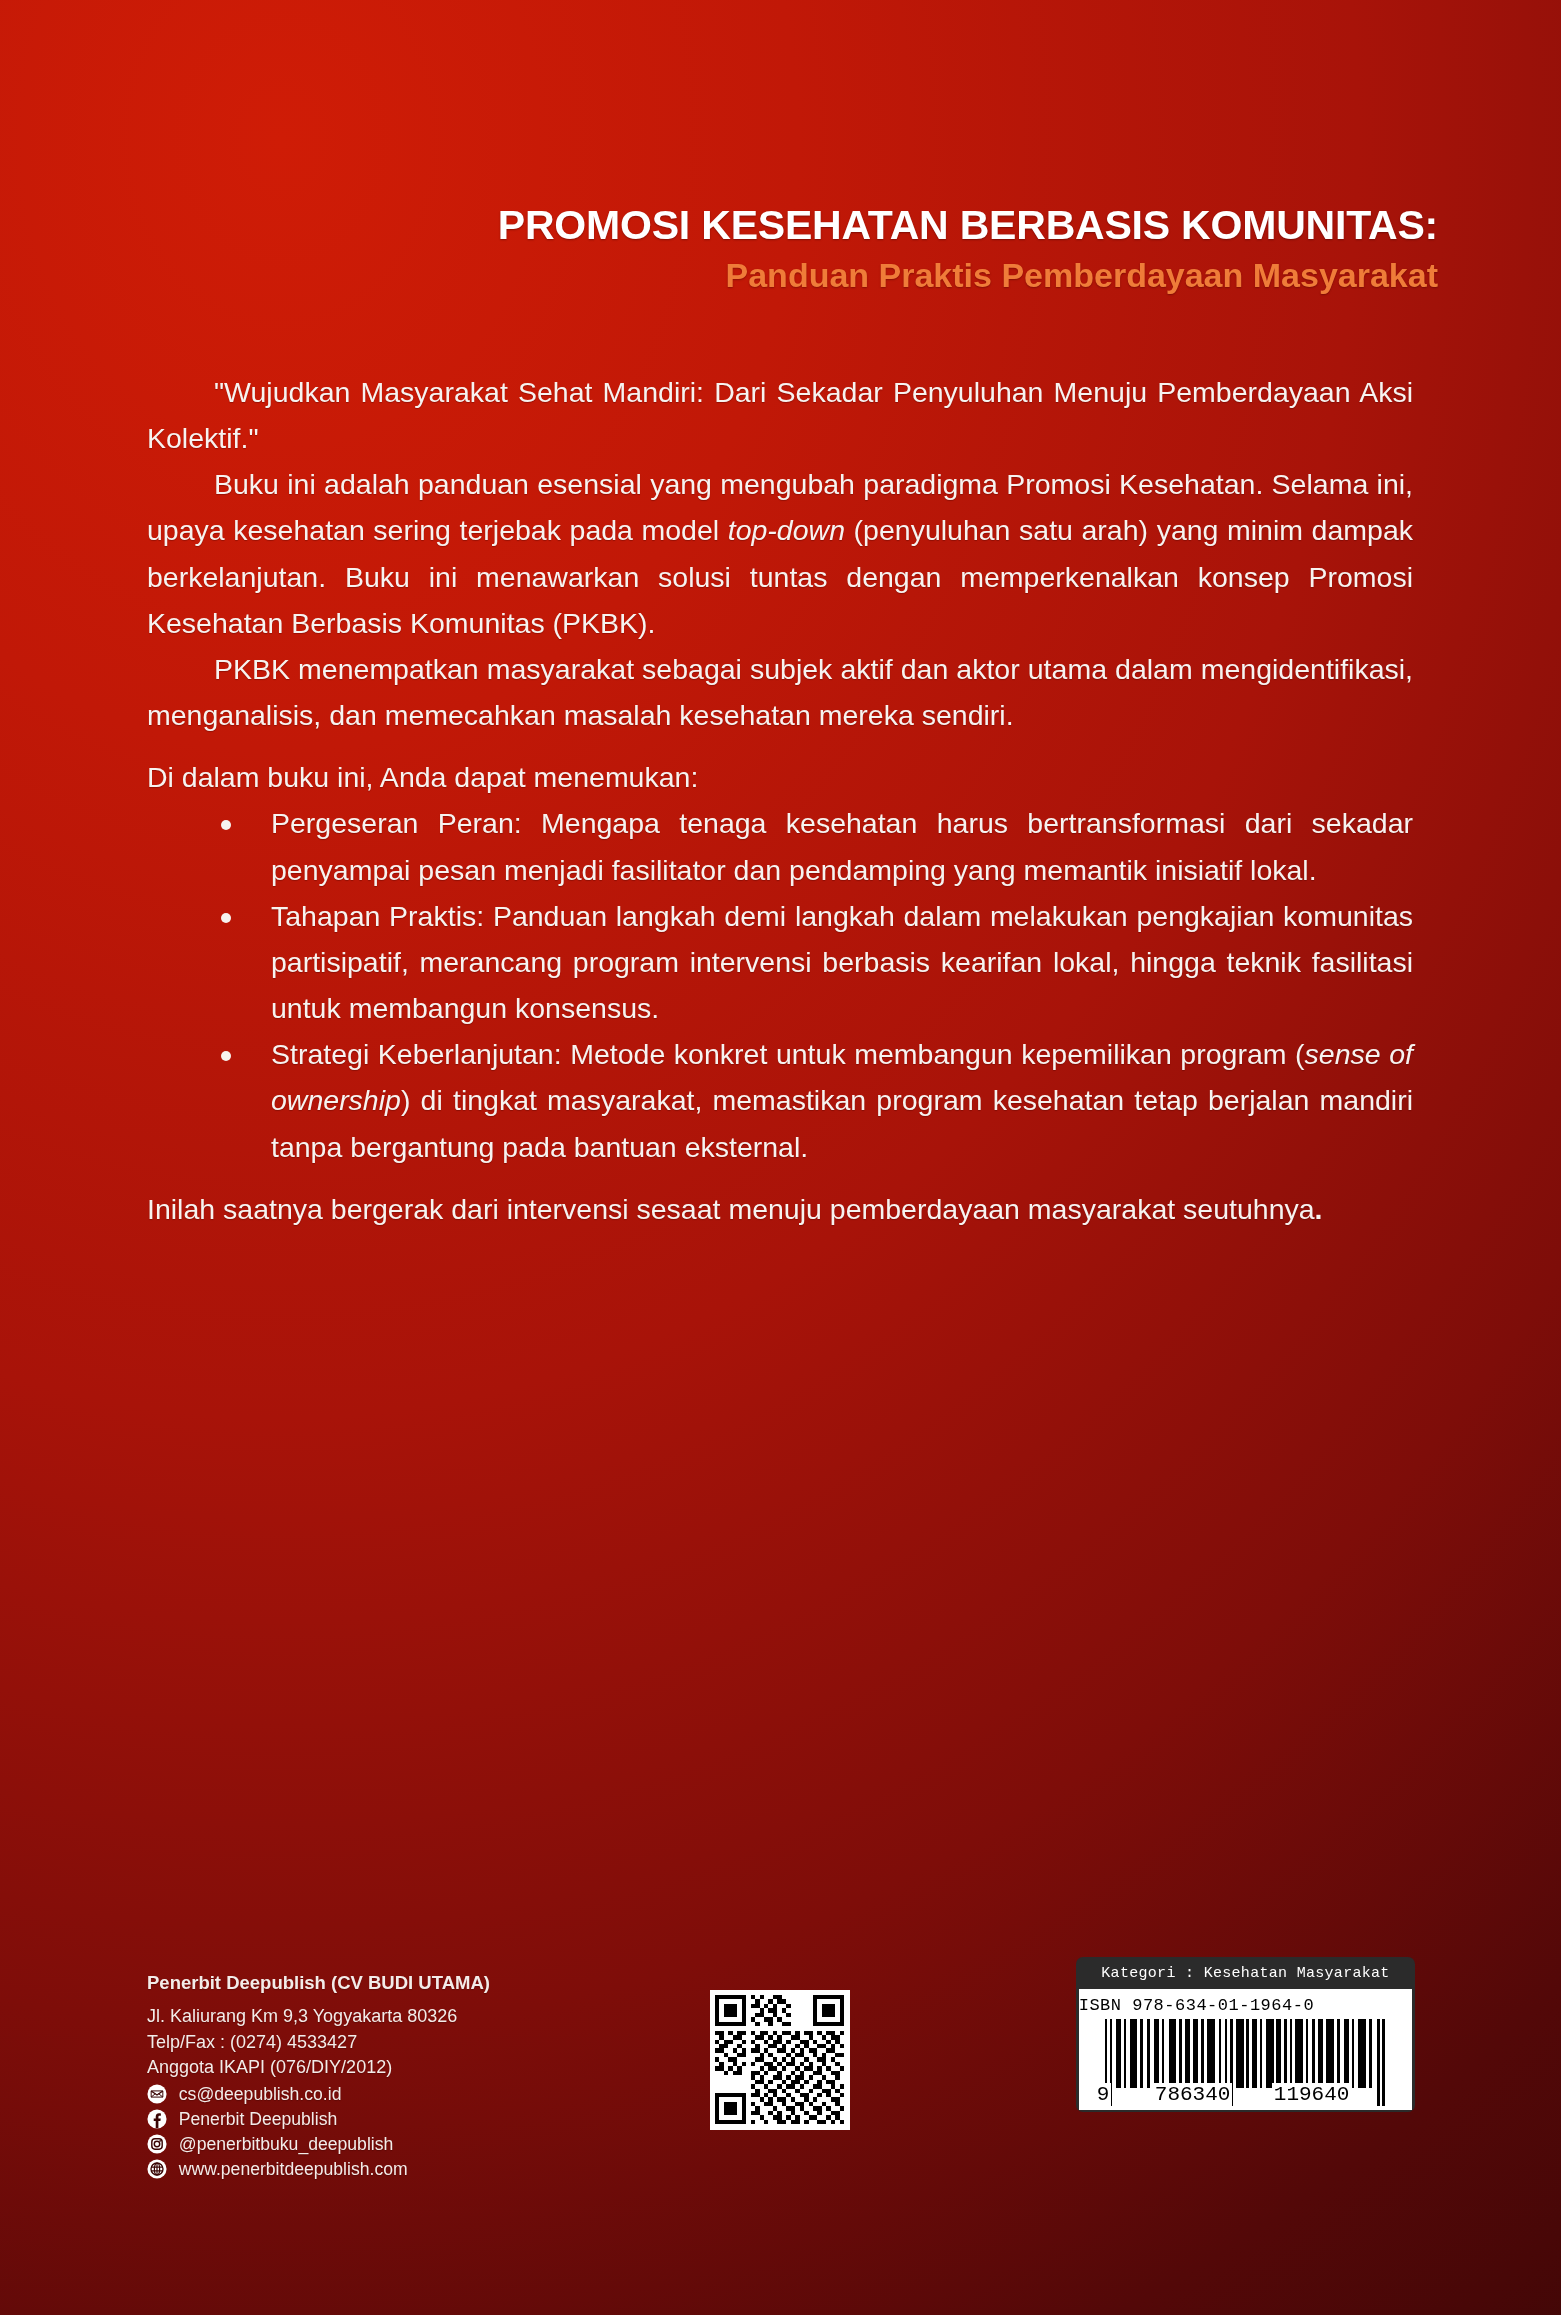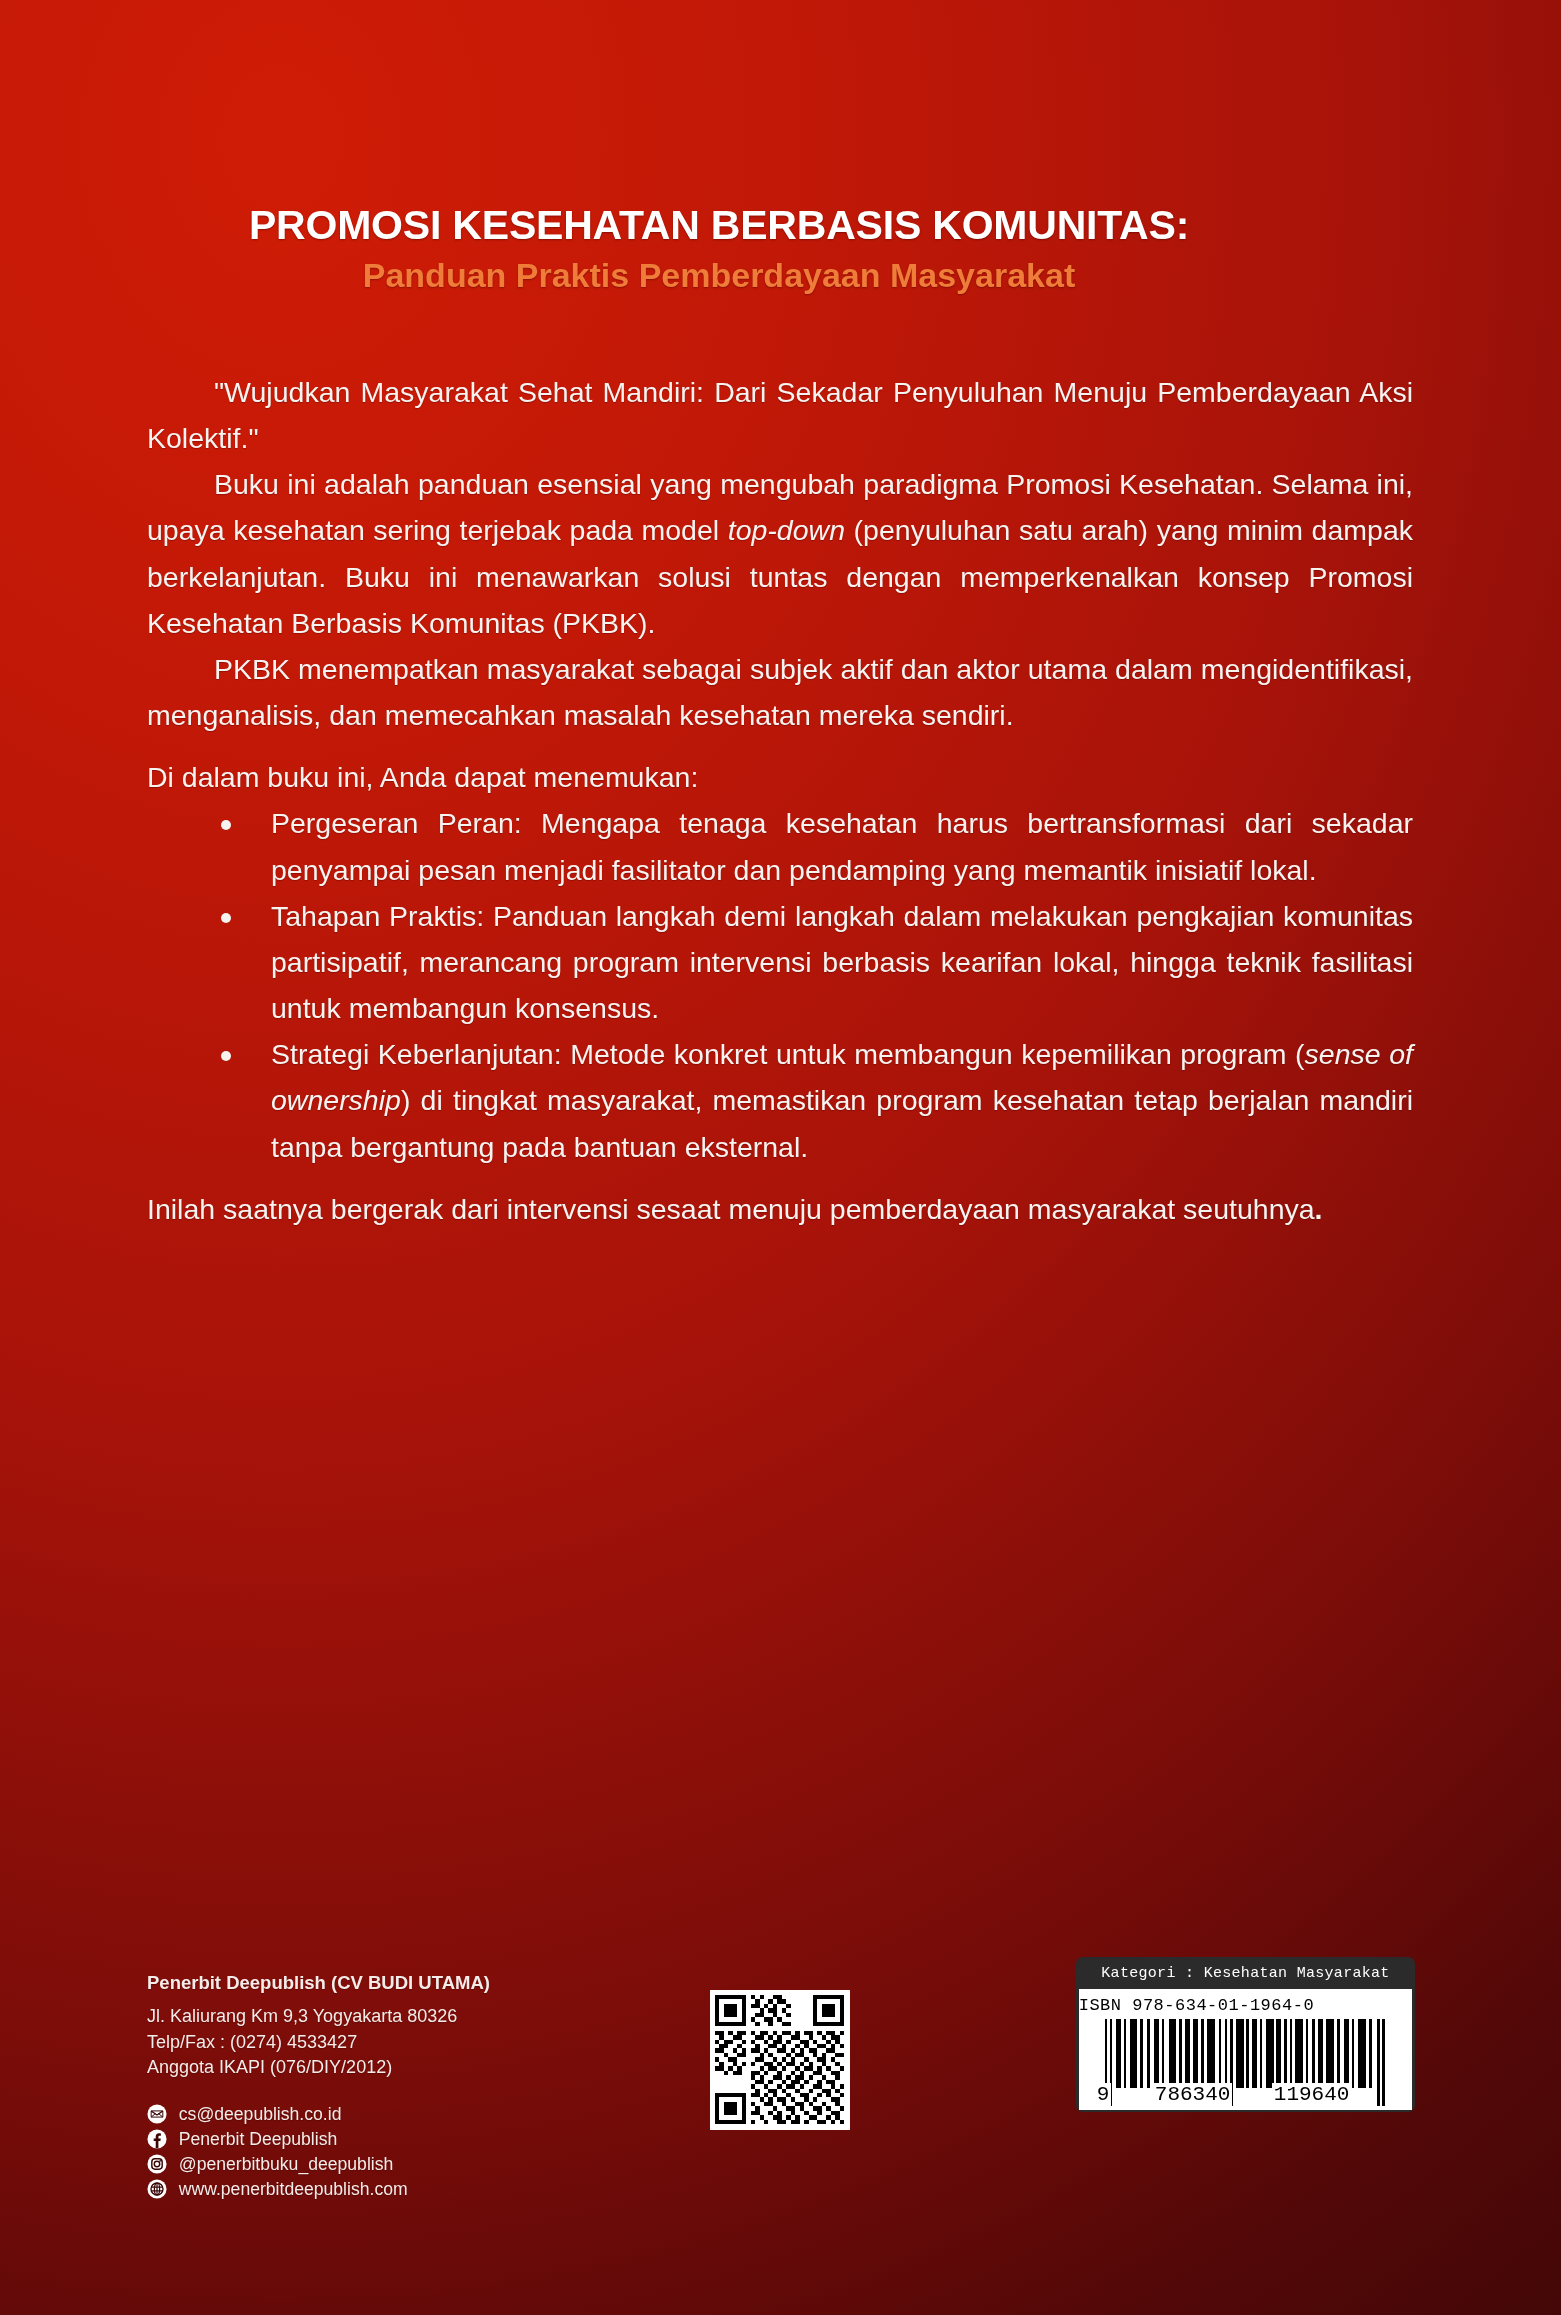--- a/index.html
+++ b/index.html
@@ -18,21 +18,21 @@
     font-family: "Liberation Sans", sans-serif;
     -webkit-font-smoothing: antialiased;
   }
 
   
   .title-block {
     position: absolute;
     left: 0;
     top: 201px;
     width: 1438px;
-    text-align: center;
+    text-align: right;
   }
   .main-title {
     font-family: "Liberation Sans", sans-serif;
     font-weight: bold;
     font-size: 41px;
     letter-spacing: -0.2px;
     color: #ffffff;
     line-height: 1.18;
     margin: 0;
     text-shadow: 0 0.9px 1.8px rgba(60,0,0,0.45);
@@ -114,21 +114,21 @@
   }
   .publisher .pub-name {
     font-weight: bold;
     font-size: 18.5px;
     margin-bottom: 8px;
   }
   .publisher .pub-line {
     white-space: nowrap;
   }
   .social-list {
-    margin-top: 21px;
+    margin-top: 1px;
   }
   .social-row {
     display: flex;
     align-items: center;
     height: 25px;
   }
   .social-row .ic {
     width: 20px;
     height: 20px;
     flex: 0 0 20px;

